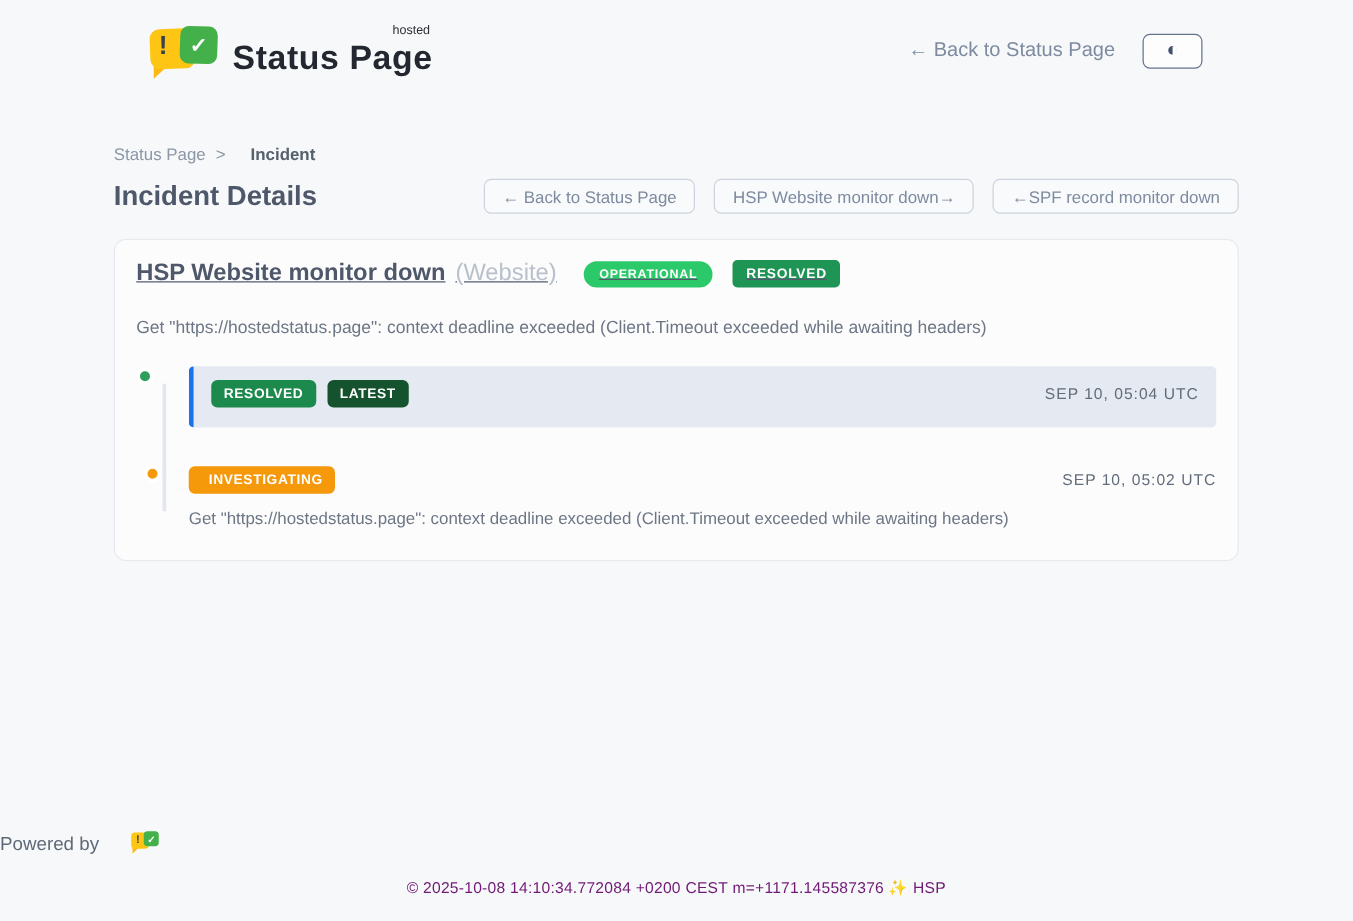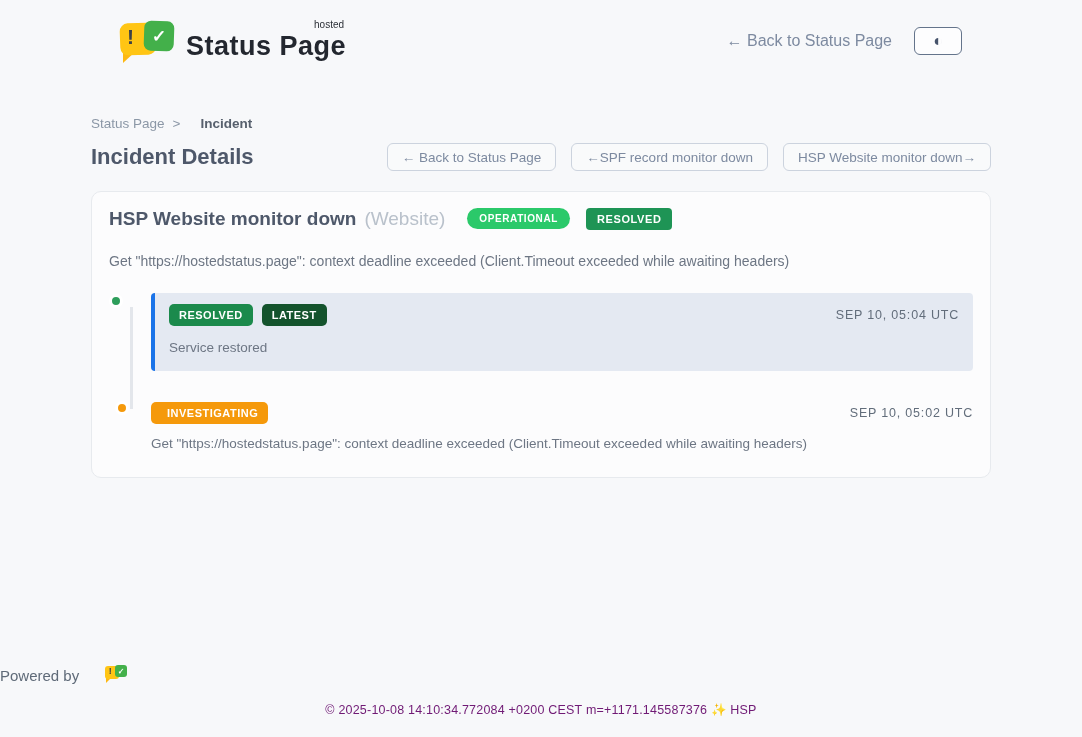--- a/index.html
+++ b/index.html
@@ -61,21 +61,21 @@
     background:#f9fafb; color:#7d8aa0; font-size:13.5px;
     display:flex; align-items:center; cursor:pointer; white-space:nowrap;
     font-family:"Liberation Sans",sans-serif;
   }
 
   
   .card {
     margin-top:20px; background:#fcfcfd; border:1px solid #e7eaee;
     border-radius:10px; padding:16px 17px 26px 17px;
   }
-  .card-title-row { display:flex; align-items:flex-start; gap:8px; }
+  .card-title-row { display:flex; align-items:flex-end; gap:8px;text-decoration:underline; }
   .incident-title { font-size:19px; font-weight:bold; color:#4e586a; }
   .incident-component { font-size:19px; color:#b9c1cb; font-weight:normal; }
   .badge {
     color:#fff; font-weight:bold; letter-spacing:0.6px;
     display:inline-flex; align-items:center; justify-content:center;
   }
   .badge-operational {
     background:#2bc96a; border-radius:999px; font-size:10px;
     padding:5px 12px; margin-left:14px;
   }
@@ -164,22 +164,22 @@
   <div class="breadcrumb">
     <span>Status Page</span>
     <span>&gt;</span>
     <span class="current">Incident</span>
   </div>
 
   <div class="title-row">
     <h1 class="page-title">Incident Details</h1>
     <div class="nav-buttons">
       <button class="nav-btn">← Back to Status Page</button>
+      <button class="nav-btn">HSP Website monitor down→</button>
       <button class="nav-btn">←SPF record monitor down</button>
-      <button class="nav-btn">HSP Website monitor down→</button>
     </div>
   </div>
 
   <div class="card">
     <div class="card-title-row">
       <span class="incident-title">HSP Website monitor down</span>
       <span class="incident-component">(Website)</span>
       <span class="badge badge-operational">OPERATIONAL</span>
       <span class="badge badge-resolved-hdr">RESOLVED</span>
     </div>
@@ -188,21 +188,20 @@
     <div class="timeline">
       <div class="tl-connector"></div>
 
       <div class="tl-entry highlight">
         <div class="tl-dot green"></div>
         <div class="tl-head">
           <span class="tl-badge resolved">RESOLVED</span>
           <span class="tl-badge latest">LATEST</span>
           <span class="tl-time">SEP 10, 05:04 UTC</span>
         </div>
-        <div class="tl-msg">Service restored</div>
       </div>
 
       <div class="tl-entry plain">
         <div class="tl-dot orange"></div>
         <div class="tl-head">
           <span class="tl-badge investigating">INVESTIGATING</span>
           <span class="tl-time">SEP 10, 05:02 UTC</span>
         </div>
         <div class="tl-msg">Get "https://hostedstatus.page": context deadline exceeded (Client.Timeout exceeded while awaiting headers)</div>
       </div>

